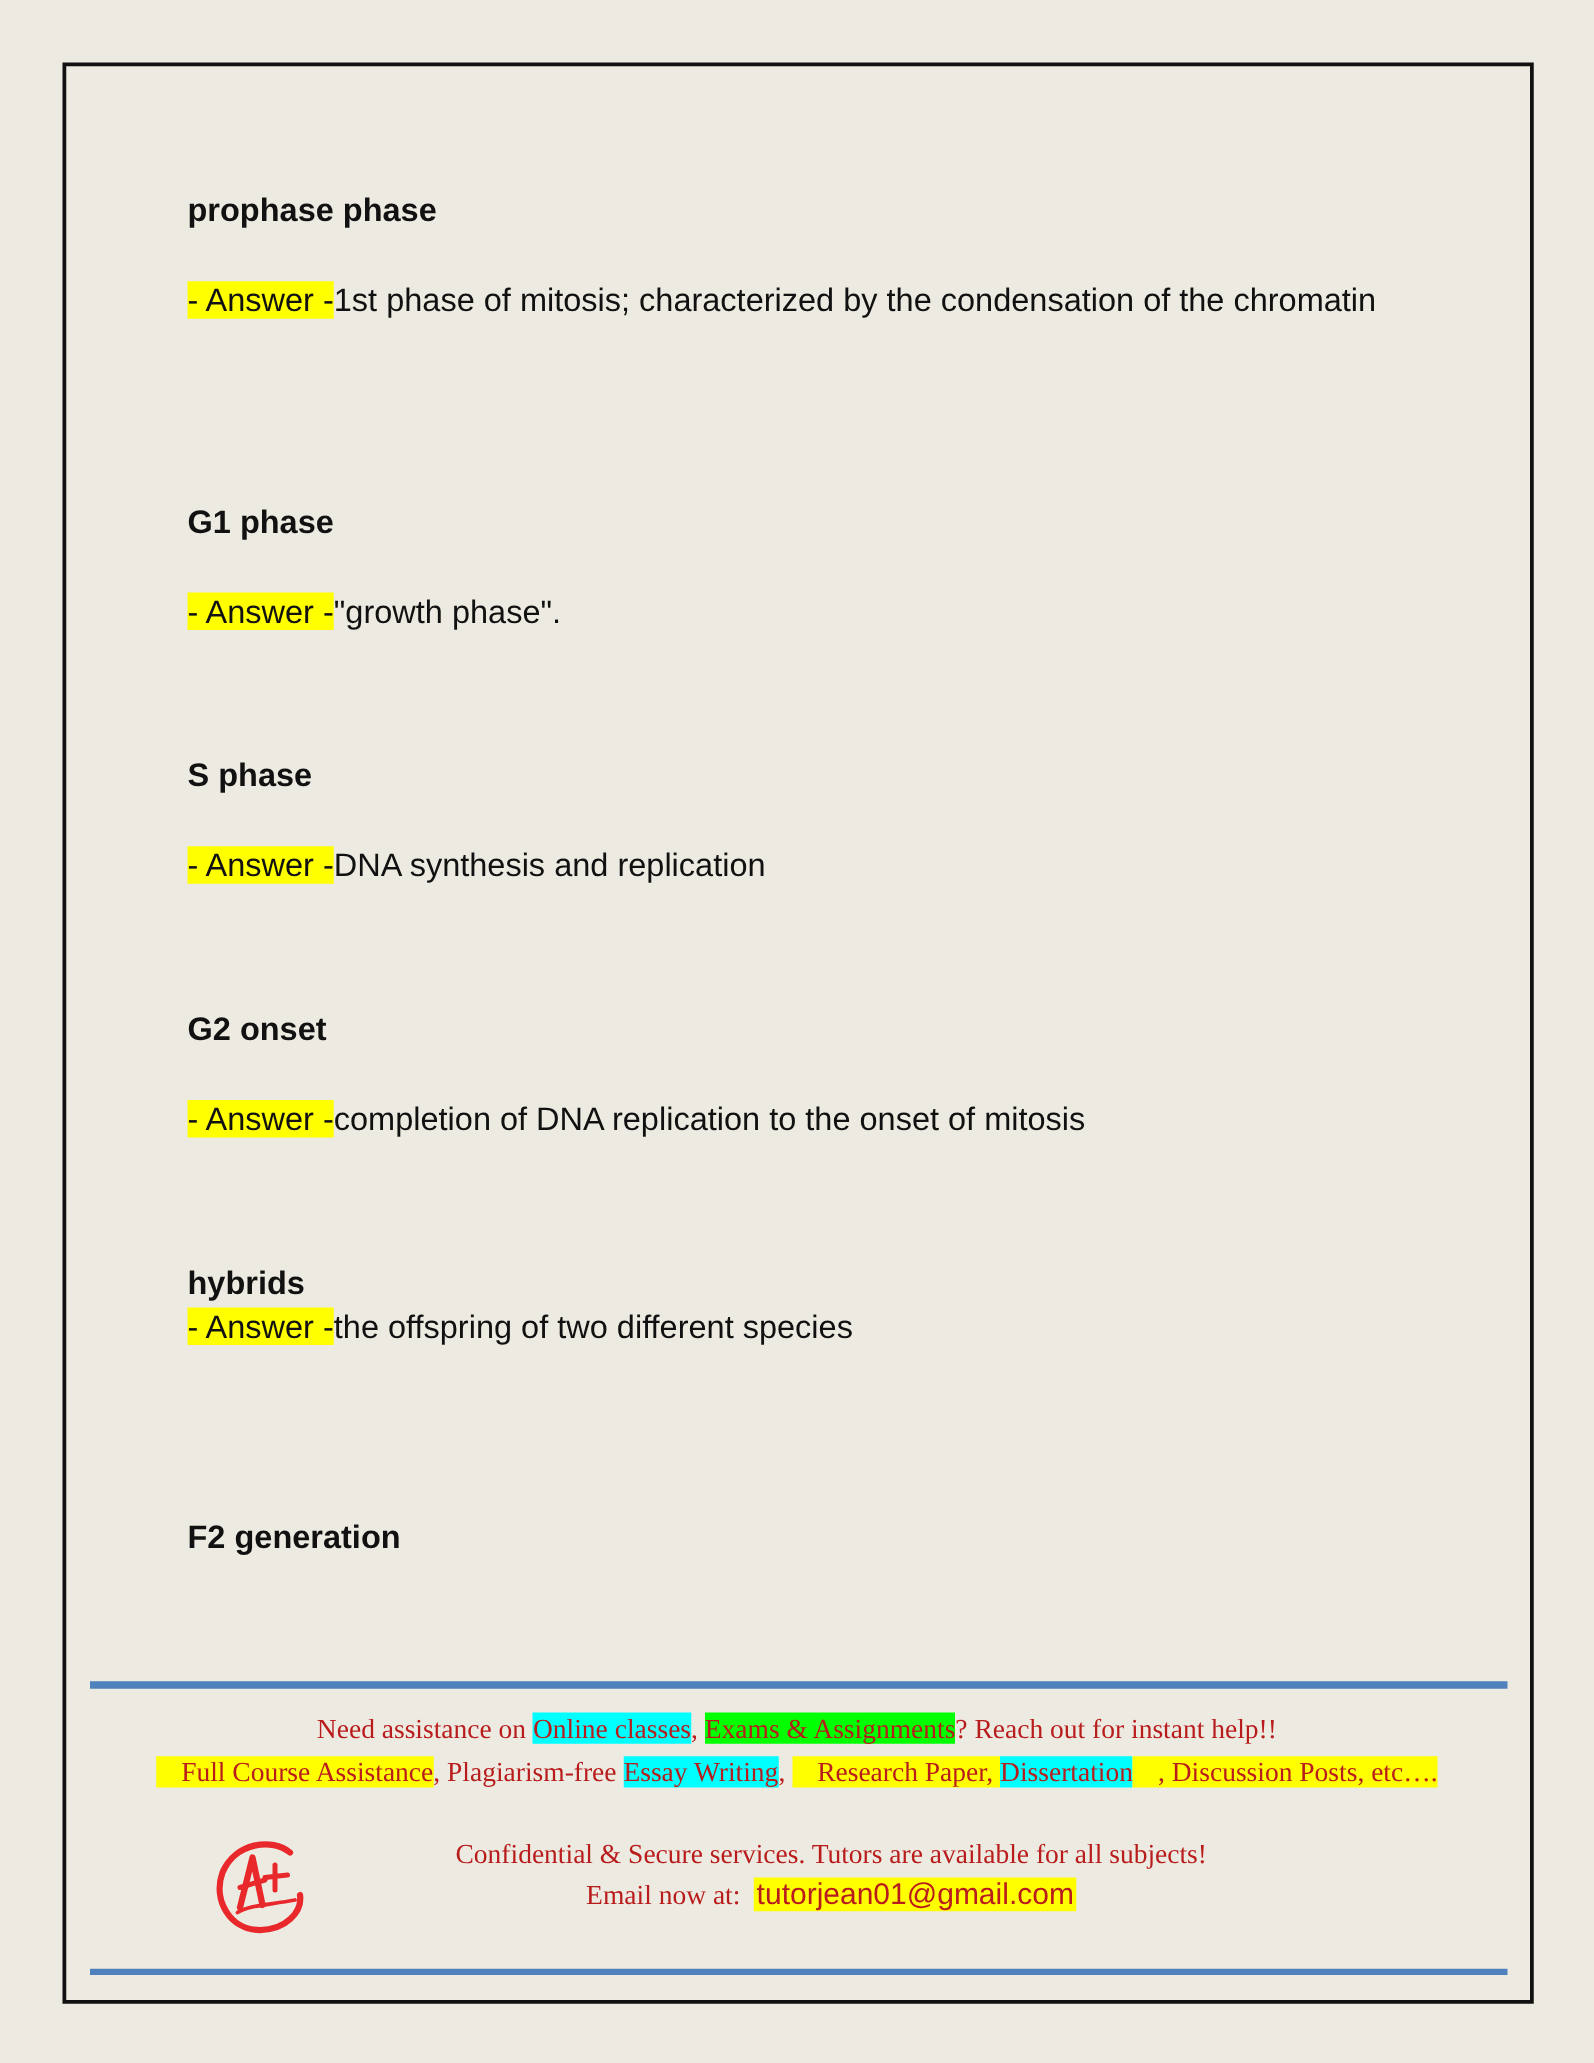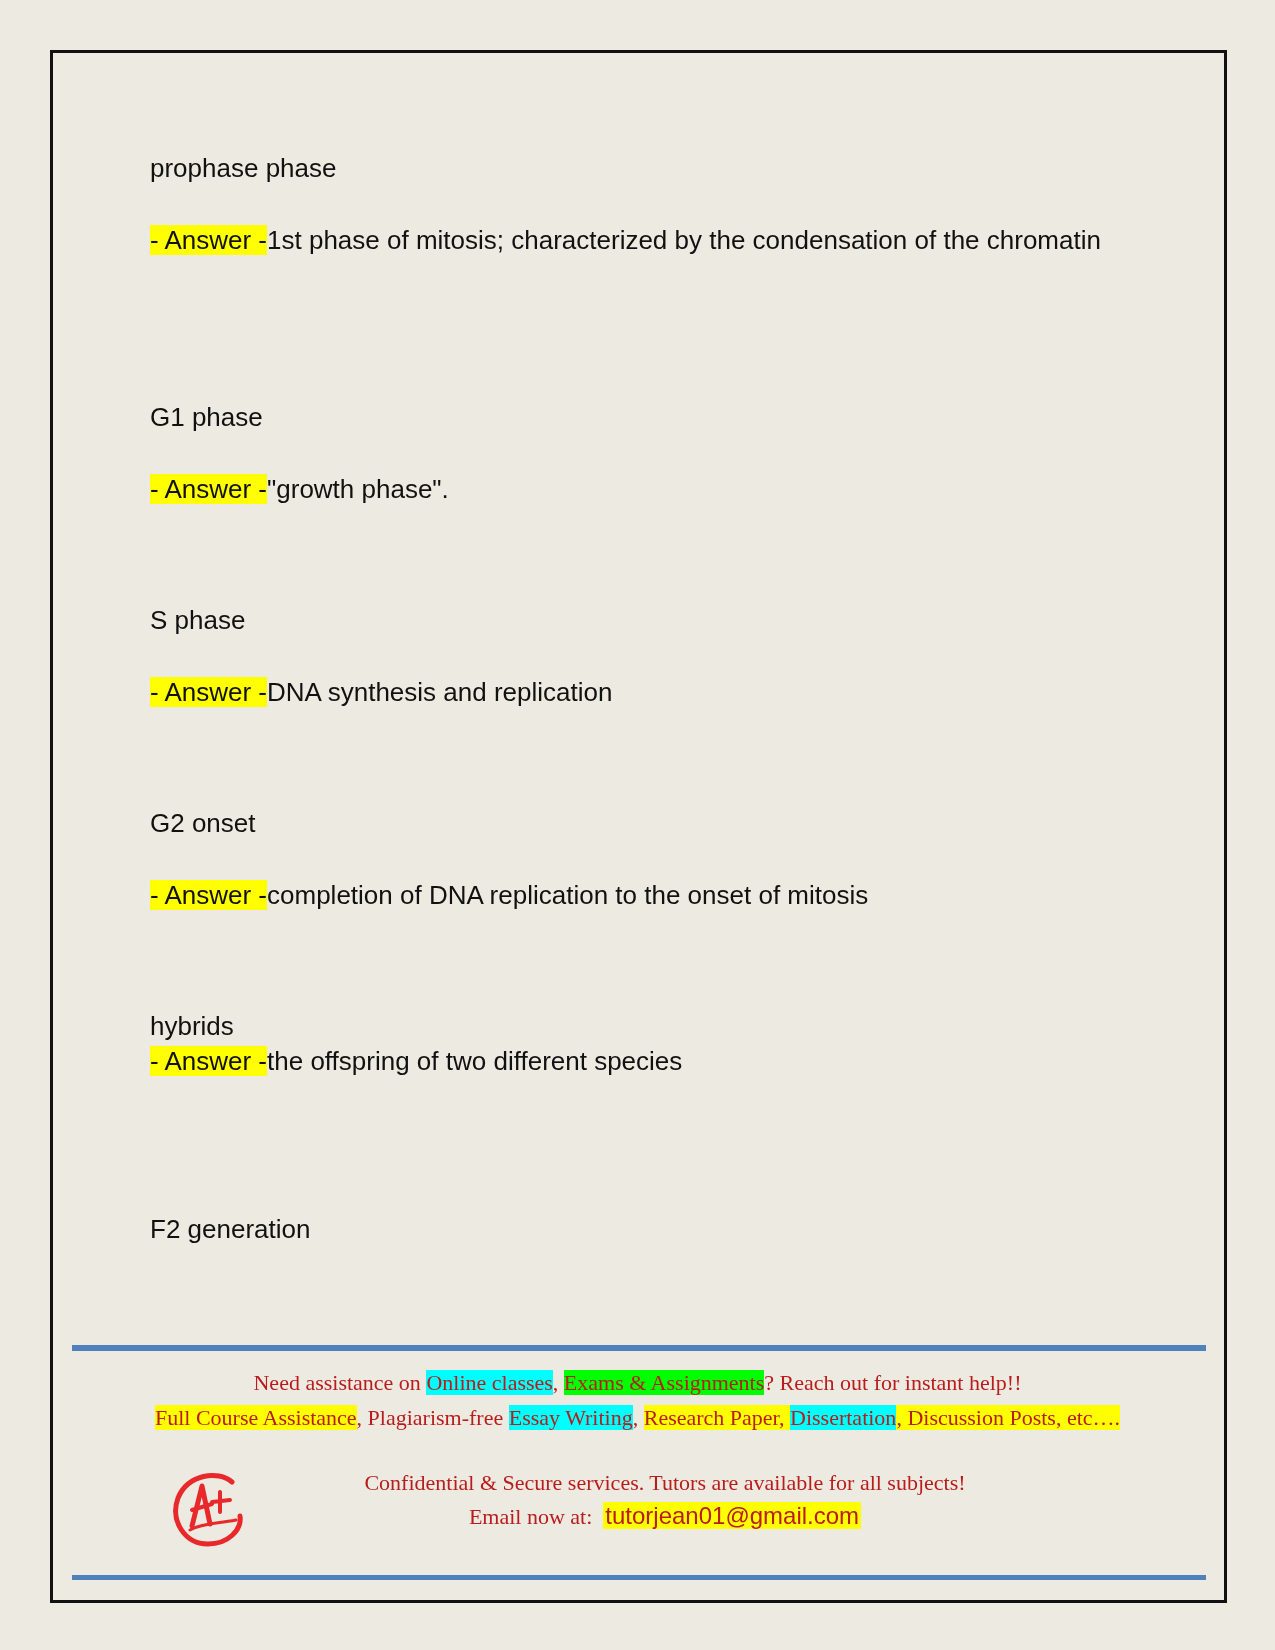--- a/index.html
+++ b/index.html
@@ -7,37 +7,37 @@
     width:1275px; height:1650px; background:#edebe1; position:relative; overflow:hidden;
   }
   .page-border {
     position:absolute; left:50px; top:50px; width:1171px; height:1547px;
     border:3px solid #111; box-sizing:content-box;
   }
   .qa {
     position:absolute; left:150px; width:1000px;
     font-family:"Liberation Sans", sans-serif; font-size:26px; color:#111;
   }
-  .q { position:absolute; left:0; white-space:nowrap; }
+  .q { position:absolute; left:0; white-space:nowrap;font-weight:bold; }
   .a { position:absolute; left:0; width:960px; line-height:46px; }
   .hl-ans { background:#ffff00; }
   .rule {
     position:absolute; left:72px; width:1134px; height:6px; background:#4f81bd;
   }
   .footer {
     position:absolute; left:55px; width:1165px; text-align:center;
     font-family:"Liberation Serif", serif; color:#b91c1c;
   }
   .line1 { top:1370px; font-size:22px; }
   .line2 { top:1405px; font-size:22px; }
   .line3 { top:1470px; font-size:22px; left:165px; width:1000px;font-family:Liberation Serif, serif; }
   .line4 { top:1502px; font-size:22px; left:165px; width:1000px; }
   .cyan { background:#00ffff; }
   .green { background:#00ff00; }
-  .yellow { background:#ffff00; }
+  .yellow { background:#ffff00;padding-left:20px; }
   .email {
     font-family:"Liberation Sans", sans-serif; font-weight:normal; font-size:24px;
     background:#ffff00; padding:0 2px;
   }
   .logo { position:absolute; left:170px; top:1468px; width:80px; height:82px; }
 </style>
 </head>
 <body>
 
 <div class="page-border"></div>

